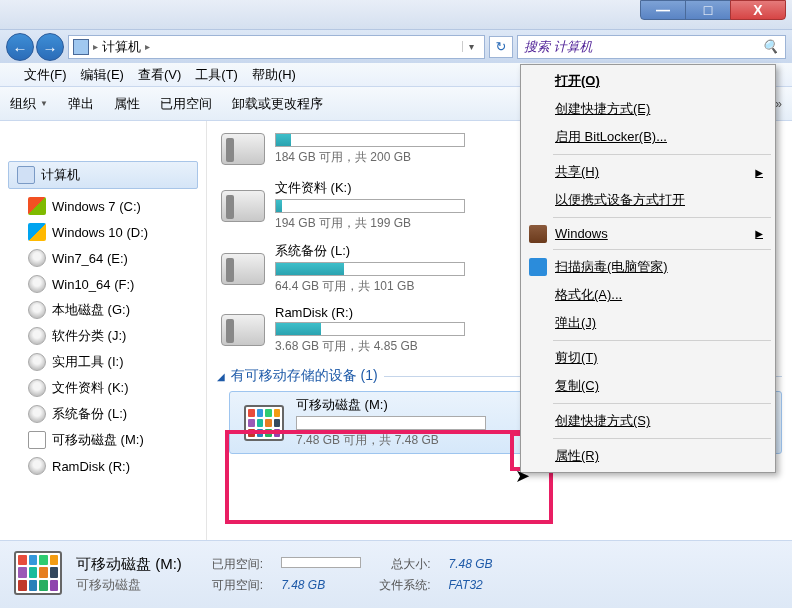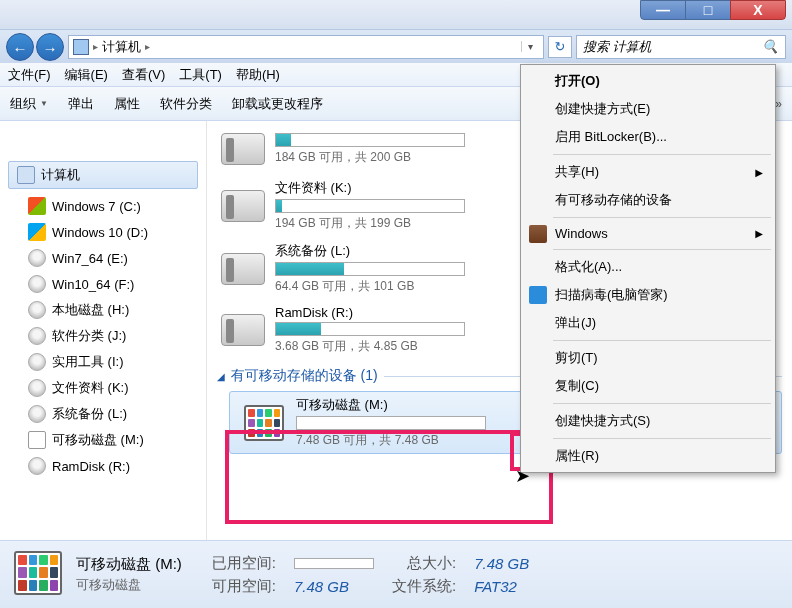--- a/index.html
+++ b/index.html
@@ -14,23 +14,23 @@
 
 .nav-bar { height: 34px; background: linear-gradient(#dde8f6, #c9d8ee); display: flex; align-items: center; padding: 0 6px; gap: 4px; border-top: 1px solid #b5c7e2; }
 .nav-arrows { display: flex; gap: 2px; }
 .nav-arrow { width: 28px; height: 28px; border-radius: 50%; background: linear-gradient(#3d8ed6, #2b6cb8); display: flex; align-items: center; justify-content: center; color: #fff; font-size: 15px; border: 1px solid #2a5a9a; cursor: pointer; }
 .address-box { flex: 1; height: 24px; background: #fff; border: 1px solid #9db4d6; display: flex; align-items: center; padding: 0 4px; gap: 4px; }
 .addr-icon { width: 16px; height: 16px; background: #a0c8f0; border: 1px solid #4a6a99; }
 .addr-sep { color: #666; font-size: 10px; }
 .addr-text { color: #000; }
 .addr-drop { width: 18px; text-align: center; color: #555; font-size: 10px; border-left: 1px solid #ccc; margin-left: auto; }
 .refresh-btn { width: 24px; height: 22px; background: #fff; border: 1px solid #9db4d6; display: flex; align-items: center; justify-content: center; color: #2b6cb8; font-size: 13px; }
-.search-box { width: 210px; height: 24px; background: #fff; border: 1px solid #9db4d6; display: flex; align-items: center; padding: 0 6px; color: #000000; font-style: italic; justify-content: space-between; }
-
-.menu-bar { height: 24px; background: linear-gradient(#f5f9fc, #eaf1fb); border-bottom: 1px solid #c9d8ee; display: flex; align-items: center; padding: 0 8px; gap: 14px; }
+.search-box { width: 269px; height: 24px; background: #fff; border: 1px solid #9db4d6; display: flex; align-items: center; padding: 0 6px; color: #4c1d95; font-style: italic; justify-content: space-between; }
+
+.menu-bar { height: 24px; background: linear-gradient(#f5f9fc, #eaf1fb); border-bottom: 1px solid #c9d8ee; display: flex; align-items: center; padding: 0 24px; gap: 14px; }
 .menu-item { color: #000; cursor: pointer; }
 
 .toolbar { height: 34px; background: linear-gradient(#f5f9fd, #e5eef8); border-bottom: 1px solid #c9d8ee; display: flex; align-items: center; padding: 0 10px; gap: 20px; }
 .toolbar-item { display: flex; align-items: center; gap: 4px; cursor: pointer; }
 .tb-drop { font-size: 8px; color: #555; }
 .tb-chev { margin-left: auto; font-size: 12px; color: #555; }
 
 .main-area { display: flex; height: 438px; }
 .sidebar { width: 207px; background: #fff; border-right: 1px solid #e5e5e5; padding-top: 6px; overflow: hidden; }
 .sidebar-root { display: flex; align-items: center; gap: 6px; padding: 4px 8px; margin: 4px 8px; background: linear-gradient(#e8f1fb, #d5e5f7); border: 1px solid #a8c5e8; border-radius: 2px; }
@@ -57,31 +57,31 @@
 
 .group-header { display: flex; align-items: center; gap: 6px; padding: 6px 8px; color: #1e5aa8; font-size: 14px; }
 .group-header .tri { font-size: 10px; }
 .group-header .line { flex: 1; height: 1px; background: #c5d5ea; }
 
 .highlight-box { position: absolute; border: 4px solid #e91e63; pointer-events: none; }
 .hl1 { left: 225px; top: 430px; width: 328px; height: 94px; }
 .hl2 { left: 510px; top: 432px; width: 263px; height: 39px; }
 
 .context-menu { position: absolute; left: 520px; top: 64px; width: 256px; background: #f4f4f4; border: 1px solid #999; box-shadow: 3px 3px 6px rgba(0,0,0,0.3); z-index: 50; padding: 2px; font-size: 13px; }
-.ctx-item { display: flex; align-items: center; gap: 8px; padding: 5px 10px 5px 32px; position: relative; cursor: pointer; }
+.ctx-item { display: flex; align-items: center; gap: 8px; padding: 5px 10px 5px 32px; position: relative; cursor: pointer; text-decoration: underline; }
 .ctx-item.bold { font-weight: bold; }
 .ctx-item .sub-arrow { margin-left: auto; font-size: 10px; }
 .ctx-sep { height: 1px; background: #d0d0d0; margin: 3px 2px 3px 30px; }
 .ctx-icon { position: absolute; left: 6px; width: 18px; height: 18px; display: flex; align-items: center; justify-content: center; }
 .winrar-icon { background: linear-gradient(#8b5a3c, #6b3a1c); border-radius: 2px; }
 .shield-icon { background: #2b8cdb; border-radius: 2px; }
 
 .status-bar { position: absolute; bottom: 0; left: 0; right: 0; height: 68px; background: linear-gradient(#eaf1fb, #dde8f6); border-top: 1px solid #c9d8ee; display: flex; align-items: center; padding: 4px 14px; gap: 10px; }
 .status-icon { width: 52px; height: 48px; }
-.status-grid { display: grid; grid-template-columns: auto auto auto auto; gap: 4px 18px; font-size: 15px; align-items: center; }
+.status-grid { display: grid; grid-template-columns: auto auto auto auto; gap: 4px 18px; font-size: 12px; align-items: center; }
 .status-label { color: #555; text-align: right; }
 .status-val { color: #1e5aa8; font-style: italic; }
 .status-bar-visual { width: 80px; height: 11px; border: 1px solid #aaa; background: #fff; }
 
 .cursor { position: absolute; left: 515px; top: 465px; font-size: 18px; z-index: 60; pointer-events: none; }
 </style>
 </head>
 <body>
 
 <div class="titlebar">
@@ -119,21 +119,21 @@
   <span class="menu-item">帮助(H)</span>
 </div>
 
 <div class="toolbar">
   <span class="toolbar-item">
       <span>组织</span>
       <span class="tb-drop">▼</span>
     </span>
   <span class="toolbar-item">弹出</span>
   <span class="toolbar-item">属性</span>
-  <span class="toolbar-item">软件分类</span>
+  <span class="toolbar-item">已用空间</span>
   <span class="toolbar-item">卸载或更改程序</span>
   <span class="tb-chev">»</span>
 </div>
 
 <div class="main-area">
   <div class="sidebar">
     <div style="height:30px"></div>
     <div class="sidebar-root">
       <span class="icon-sm icon-computer"></span>
       <span>计算机</span>
@@ -149,21 +149,21 @@
     <div class="sidebar-item">
         <span class="icon-sm icon-disk"></span>
         <span>Win7_64 (E:)</span>
       </div>
     <div class="sidebar-item">
         <span class="icon-sm icon-disk"></span>
         <span>Win10_64 (F:)</span>
       </div>
     <div class="sidebar-item">
         <span class="icon-sm icon-disk"></span>
-        <span>本地磁盘 (H:)</span>
+        <span>本地磁盘 (G:)</span>
       </div>
     <div class="sidebar-item">
         <span class="icon-sm icon-disk"></span>
         <span>软件分类 (J:)</span>
       </div>
     <div class="sidebar-item">
         <span class="icon-sm icon-disk"></span>
         <span>实用工具 (I:)</span>
       </div>
     <div class="sidebar-item">
@@ -269,33 +269,33 @@
 
 <div class="context-menu">
   <div class="ctx-item bold">打开(O)</div>
   <div class="ctx-item">创建快捷方式(E)</div>
   <div class="ctx-item">启用 BitLocker(B)...</div>
   <div class="ctx-sep"></div>
   <div class="ctx-item">
       <span>共享(H)</span>
       <span class="sub-arrow">▶</span>
     </div>
-  <div class="ctx-item">有可移动存储的设备</div>
+  <div class="ctx-item">以便携式设备方式打开</div>
   <div class="ctx-sep"></div>
   <div class="ctx-item">
       <span class="ctx-icon winrar-icon"></span>
       <span>Windows</span>
       <span class="sub-arrow">▶</span>
     </div>
   <div class="ctx-sep"></div>
-  <div class="ctx-item">格式化(A)...</div>
   <div class="ctx-item">
       <span class="ctx-icon shield-icon"></span>
       <span>扫描病毒(电脑管家)</span>
     </div>
+  <div class="ctx-item">格式化(A)...</div>
   <div class="ctx-item">弹出(J)</div>
   <div class="ctx-sep"></div>
   <div class="ctx-item">剪切(T)</div>
   <div class="ctx-item">复制(C)</div>
   <div class="ctx-sep"></div>
   <div class="ctx-item">创建快捷方式(S)</div>
   <div class="ctx-sep"></div>
   <div class="ctx-item">属性(R)</div>
 </div>
 

